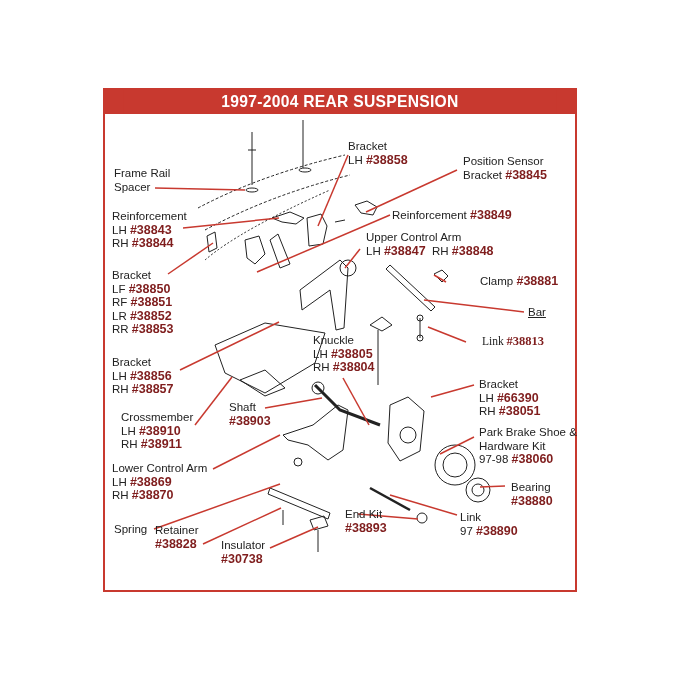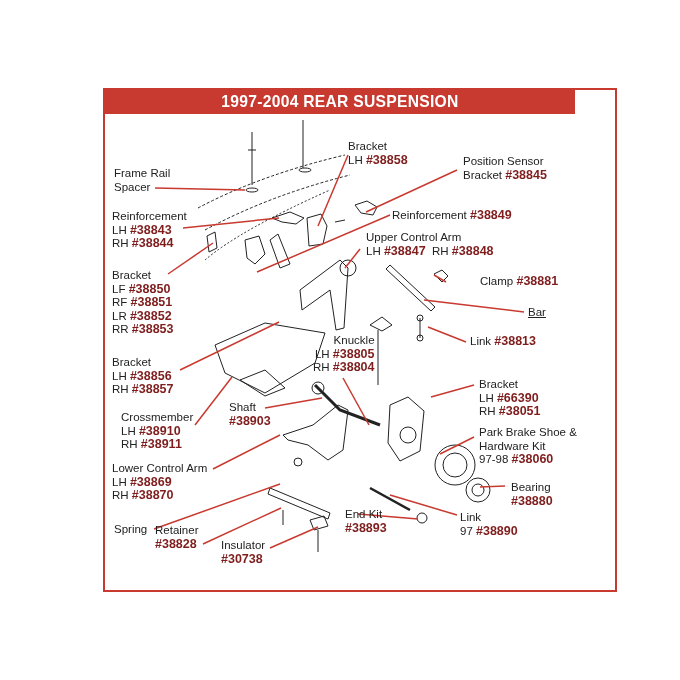--- a/index.html
+++ b/index.html
@@ -1,17 +1,17 @@
 <!DOCTYPE html>
 <html><head>
 <meta charset="utf-8">
 <style>
   html,body{margin:0;padding:0;background:#fff;}
   body{width:680px;height:680px;position:relative;overflow:hidden;font-family:"Liberation Sans",sans-serif;}
-  .frame{position:absolute;left:103px;top:88px;width:470px;height:500px;border:2px solid #c8392f;box-sizing:content-box;padding-left:40px;}
+  .frame{position:absolute;left:103px;top:88px;width:470px;height:500px;border:2px solid #c8392f;box-sizing:content-box;}
   .header{position:absolute;left:0;top:0;width:470px;height:24px;background:#c8392f;color:#fff;text-align:center;font-weight:bold;font-size:17px;line-height:24px;font-family:"Liberation Sans",sans-serif;letter-spacing:0.3px;transform:scaleX(0.92);}
   .hdrwrap{position:absolute;left:0;top:0;width:470px;height:24px;background:#c8392f;}
   .lbl{position:absolute;font-size:11.5px;line-height:13.5px;color:#222;white-space:nowrap;}
   .lbl b{font-weight:bold;color:#7f1d1d;font-size:12.5px;}
   .lbl .line{display:block;}
   svg.art{position:absolute;left:0;top:0;}
 </style>
 </head>
 <body>
 
@@ -140,24 +140,24 @@
   <span class="line"><span>RF </span><b>#38851</b></span>
   <span class="line"><span>LR </span><b>#38852</b></span>
   <span class="line"><span>RR </span><b>#38853</b></span>
 </div>
 <div class="lbl" style="left:480px;top:275px;">
   <span class="line"><span>Clamp </span><b>#38881</b></span>
 </div>
 <div class="lbl" style="left:528px;top:306px;text-decoration:underline;">
   <span class="line">Bar</span>
 </div>
-<div class="lbl" style="left:470px;top:335px;">
+<div class="lbl" style="left:482px;top:335px;font-family:Liberation Serif, serif;">
   <span class="line"><span>Link </span><b>#38813</b></span>
 </div>
-<div class="lbl" style="left:313px;top:334px;text-align:right;">
+<div class="lbl" style="left:313px;top:334px;">
   <span class="line">Knuckle</span>
   <span class="line"><span>LH </span><b>#38805</b></span>
   <span class="line"><span>RH </span><b>#38804</b></span>
 </div>
 <div class="lbl" style="left:112px;top:356px;">
   <span class="line">Bracket</span>
   <span class="line"><span>LH </span><b>#38856</b></span>
   <span class="line"><span>RH </span><b>#38857</b></span>
 </div>
 <div class="lbl" style="left:479px;top:378px;">

